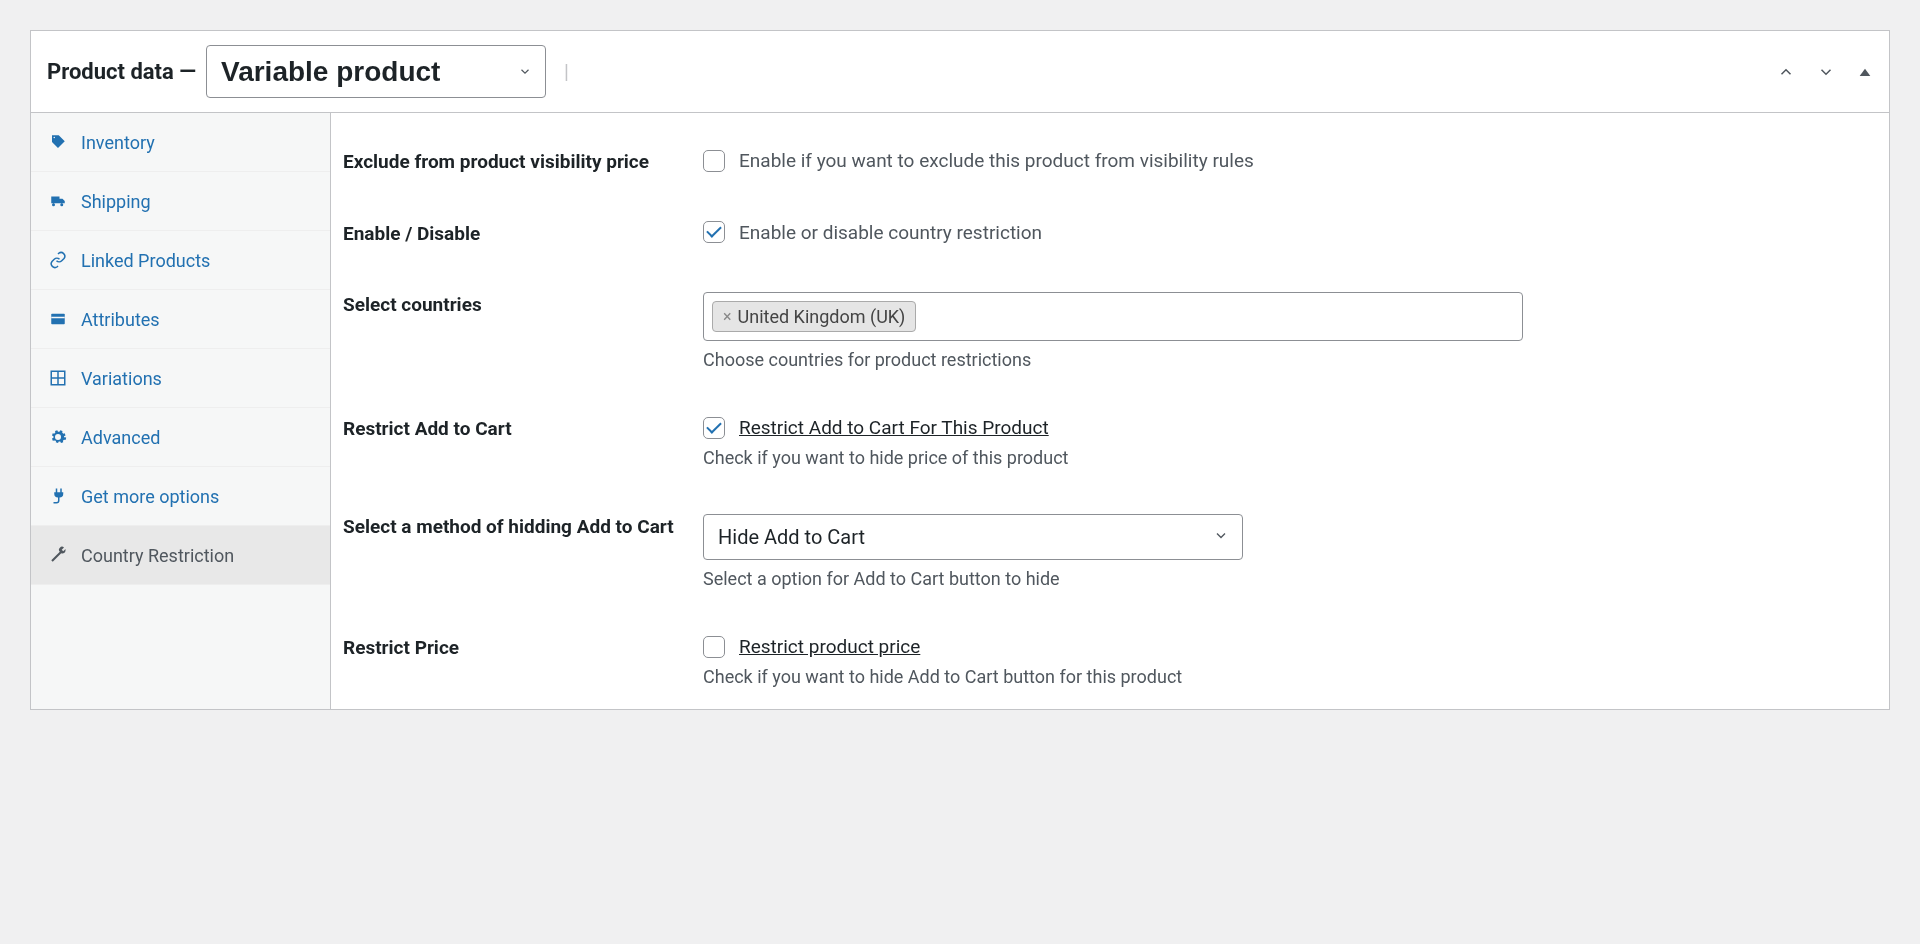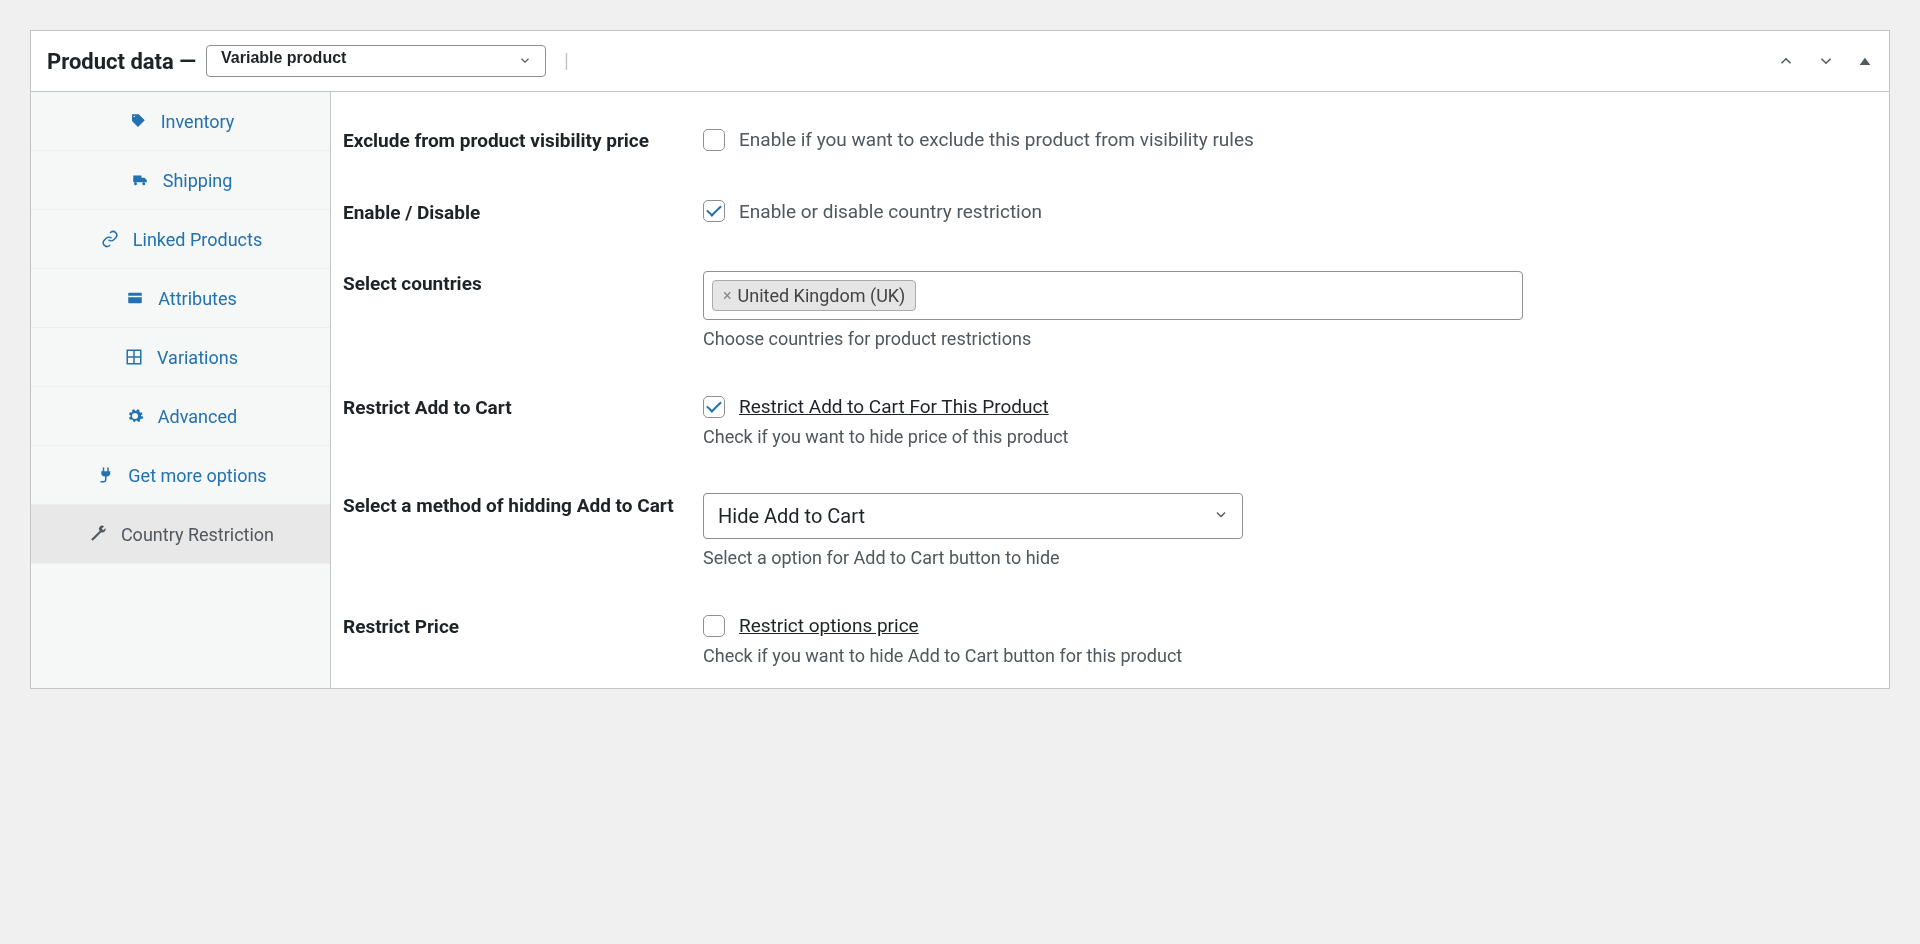--- a/index.html
+++ b/index.html
@@ -23,22 +23,22 @@
   .panel-header-title {
     font-weight: 700;
     font-size: 22px;
     margin-right: 10px;
   }
   .product-type-select {
     appearance: none;
     -webkit-appearance: none;
     border: 1px solid #8c8f94;
     border-radius: 4px;
-    padding: 3px 42px 10px 14px;
-    font-size: 16px;
+    padding: 10px 42px 10px 14px;
+    font-size: 28px;
     font-weight: 600;
     color: #1d2327;
     background: #fff;
     cursor: pointer;
     min-width: 340px;
     position: relative;
   }
   .select-wrap { position: relative; display: inline-block; }
   .select-caret {
     position: absolute;
@@ -64,21 +64,20 @@
     border-right: 1px solid #c3c4c7;
   }
   .tab {
     display: flex;
     align-items: center;
     padding: 18px 16px;
     border-bottom: 1px solid #eee;
     font-size: 18px;
     cursor: pointer;
     color: #2271b1;
-    justify-content: center;
   }
   .tab .tab-icon { width: 22px; height: 22px; margin-right: 12px; color: #2271b1; display:inline-flex; align-items:center; justify-content:center; }
   .tab.active { background: #e8e8e8; color: #50575e; }
   .tab.active .tab-icon { color: #50575e; }
   .content { flex: 1; padding: 22px 12px 22px 12px; }
   .form-row { display: flex; padding: 14px 0 32px 0; align-items:flex-start;}
   .form-row .label {
     width: 360px;
     font-weight: 700;
     color: #1d2327;
@@ -322,21 +321,21 @@
           </span>
           <div class="help-text">Select a option for Add to Cart button to hide</div>
         </div>
       </div>
 
       <div class="form-row" style="padding-bottom:0;">
         <div class="label">Restrict Price</div>
         <div class="field">
           <div class="field-line main-text">
             <span class="checkbox"></span>
-            <span>Restrict options price</span>
+            <span>Restrict product price</span>
           </div>
           <div class="help-text">Check if you want to hide Add to Cart button for this product</div>
         </div>
       </div>
 
     </div>
   </div>
 </div>
 
 </body></html>

